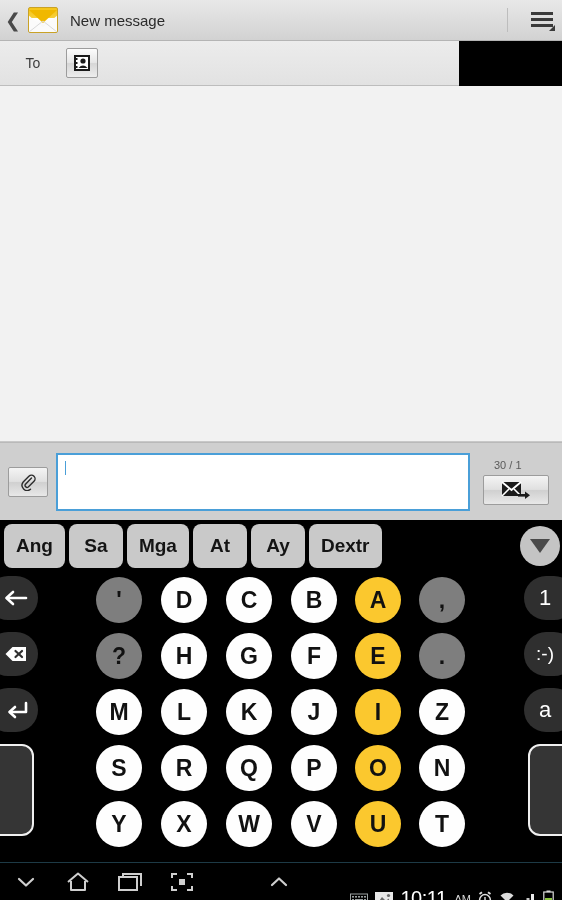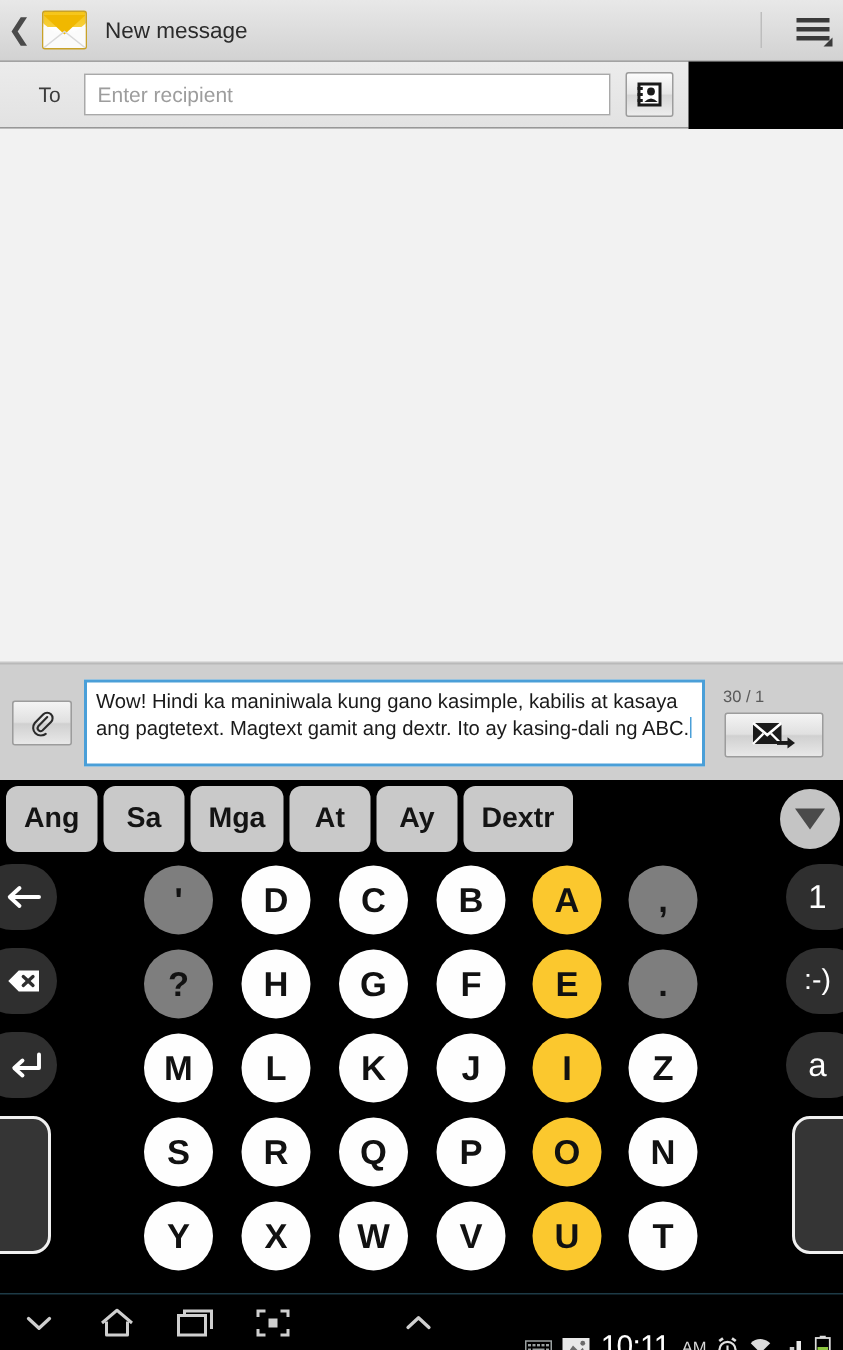--- a/index.html
+++ b/index.html
@@ -106,21 +106,21 @@
   }
   .msg-text {
     font-size: 13.5px; line-height: 17.5px; color: #1a1a1a;
     white-space: pre-wrap; word-break: break-word;
   }
   .caret {
     display: inline-block; width: 1px; height: 14px; background: #4a9fd8;
     vertical-align: -2px; margin-left: 1px;
   }
   .send-col { width: 76px; flex: none; display: flex; flex-direction: column; align-items: center; }
-  .char-count { font-size: 11px; color: #5a5a5a; align-self: flex-start; margin-left: 4px; margin-bottom: 4px; }
+  .char-count { font-size: 11px; color: #5a5a5a; align-self: flex-start; margin-left: 16px; margin-bottom: 4px; }
   .send-btn {
     width: 66px; height: 30px;
     background: linear-gradient(to bottom, #f4f4f4 0%, #e0e0e0 48%, #d0d0d0 52%, #e8e8e8 100%);
     border: 1px solid #9c9c9c; border-radius: 2px;
     display: flex; align-items: center; justify-content: center;
   }
 
   
   .suggest-bar {
     position: absolute; left: 0; top: 520px; width: 562px; height: 52px;
@@ -204,21 +204,20 @@
       <div class="menu-glyph">
           <i></i>
           <i></i>
           <i></i>
         </div>
     </div>
   </div>
 
   <div class="recipient-row">
     <div class="to-label">To</div>
-    <input class="recip-input" type="text" placeholder="Enter recipient" style="">
     <div class="contacts-btn">
       <svg width="18" height="18" viewBox="0 0 18 18">
         <rect x="1" y="1" width="16" height="16" fill="#1a1a1a"></rect>
         <rect x="3" y="3" width="12" height="12" fill="#ffffff"></rect>
         <circle cx="10" cy="7" r="2.6" fill="#1a1a1a"></circle>
         <path d="M5.5 14 Q10 9.2 14.5 14 Z" fill="#1a1a1a"></path>
         <rect x="1" y="4" width="3.5" height="2" fill="#1a1a1a"></rect>
         <rect x="1" y="8" width="3.5" height="2" fill="#1a1a1a"></rect>
         <rect x="1" y="12" width="3.5" height="2" fill="#1a1a1a"></rect>
       </svg>
@@ -227,21 +226,21 @@
 
   <div class="msg-body"></div>
 
   <div class="compose-bar">
     <div class="attach-btn">
       <svg width="18" height="18" viewBox="0 0 18 18">
         <path d="M12.5 5 L6.5 11.2 a2 2 0 0 0 2.8 2.8 L15 8.3 a3.6 3.6 0 0 0 -5.1 -5.1 L4.2 9 a5.2 5.2 0 0 0 7.3 7.3" fill="none" stroke="#2b2b2b" stroke-width="1.4" stroke-linecap="round"></path>
       </svg>
     </div>
     <div class="msg-input-wrap">
-      <span class="msg-text">Wow! Hindi ka maniniwala kung gano kasimple, kabilis at kasaya ang pagtetext. Magtext gamit ang dextr. Ito ay kasing-dali ng ABC.</span><span class="caret"></span>
+      <span class="caret"></span>
     </div>
     <div class="send-col">
       <div class="char-count">30 / 1</div>
       <div class="send-btn">
         <svg width="30" height="20" viewBox="0 0 30 20">
           <rect x="1" y="2" width="19" height="14" fill="#1a1a1a"></rect>
           <polyline points="1,2 10.5,10 20,2" fill="none" stroke="#ffffff" stroke-width="1.8"></polyline>
           <polyline points="1,16 8,9" fill="none" stroke="#ffffff" stroke-width="1.6"></polyline>
           <polyline points="20,16 13,9" fill="none" stroke="#ffffff" stroke-width="1.6"></polyline>
           <rect x="17" y="14" width="8" height="2.6" fill="#1a1a1a"></rect>

